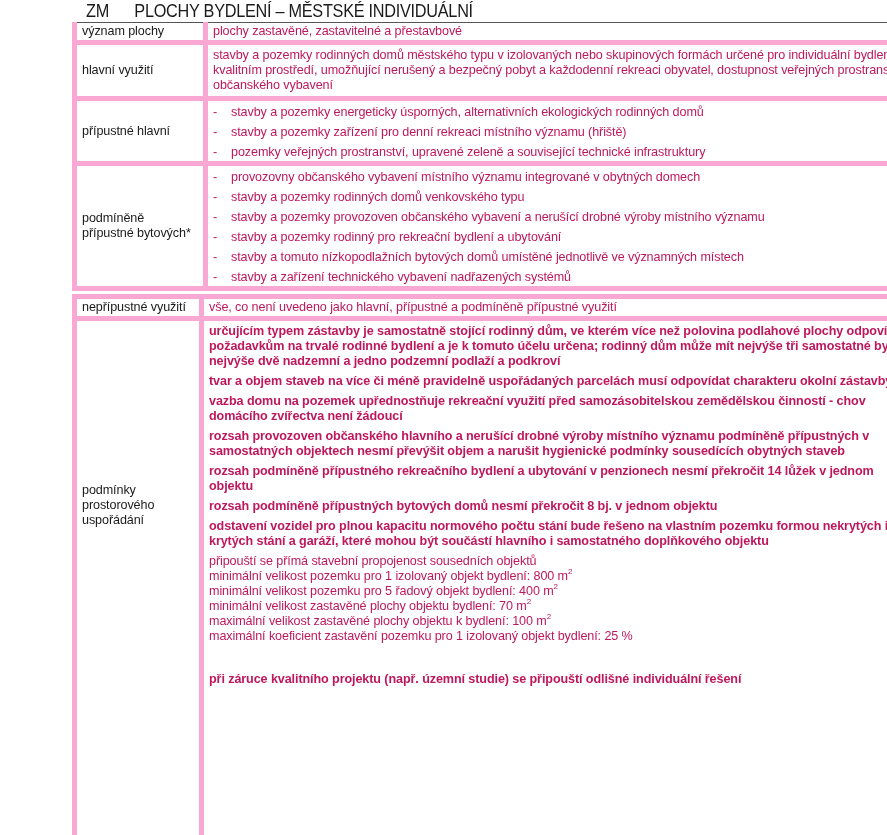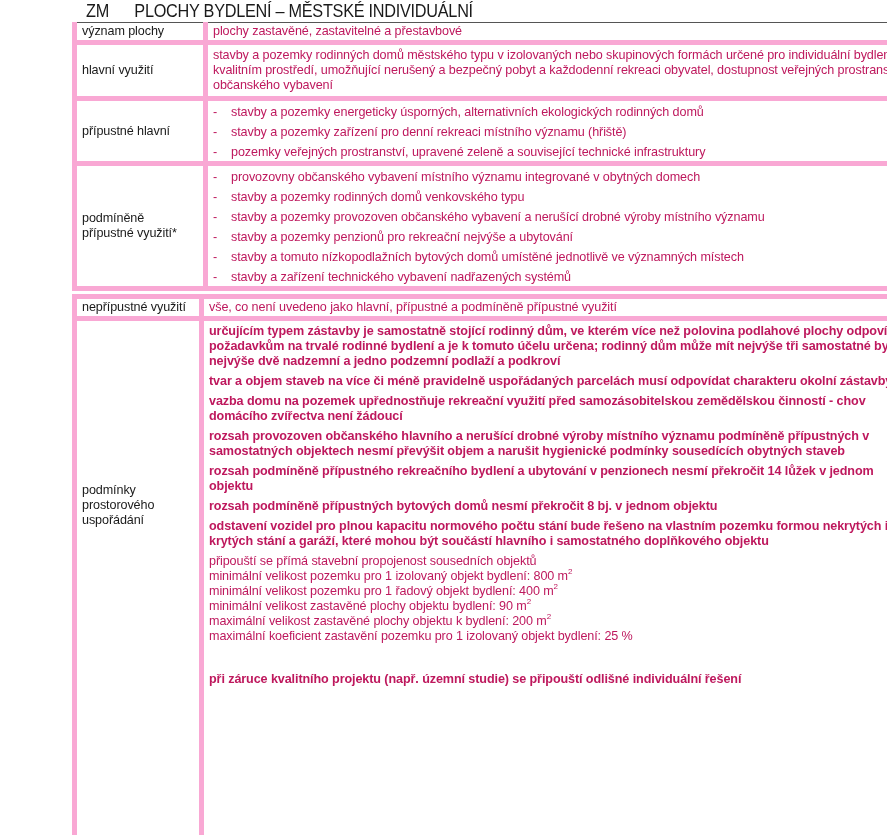--- a/index.html
+++ b/index.html
@@ -62,27 +62,27 @@
     <td class="label">přípustné hlavní</td>
     <td class="content">
       <ul class="bullets">
         <li><span class="dash">-</span><span>stavby a pozemky energeticky úsporných, alternativních ekologických rodinných domů</span></li>
         <li><span class="dash">-</span><span>stavby a pozemky zařízení pro denní rekreaci místního významu (hřiště)</span></li>
         <li style="margin-bottom:0"><span class="dash">-</span><span>pozemky veřejných prostranství, upravené zeleně a související technické infrastruktury</span></li>
       </ul>
     </td>
   </tr>
   <tr>
-    <td class="label">podmíněně přípustné využití*</td>
+    <td class="label">podmíněně přípustné bytových*</td>
     <td class="content">
       <ul class="bullets">
         <li><span class="dash">-</span><span>provozovny občanského vybavení místního významu integrované v obytných domech</span></li>
         <li><span class="dash">-</span><span>stavby a pozemky rodinných domů venkovského typu</span></li>
         <li><span class="dash">-</span><span>stavby a pozemky provozoven občanského vybavení a nerušící drobné výroby místního významu</span></li>
-        <li><span class="dash">-</span><span>stavby a pozemky penzionů pro rekreační nejvýše a ubytování</span></li>
+        <li><span class="dash">-</span><span>stavby a pozemky rodinný pro rekreační bydlení a ubytování</span></li>
         <li><span class="dash">-</span><span>stavby a tomuto nízkopodlažních bytových domů umístěné jednotlivě ve významných místech</span></li>
         <li style="margin-bottom:0"><span class="dash">-</span><span>stavby a zařízení technického vybavení nadřazených systémů</span></li>
       </ul>
     </td>
   </tr>
 </tbody>
   </table>
 
 <table class="t2">
   <tbody>
@@ -95,22 +95,22 @@
     <td class="content">
       <p class="para">určujícím typem zástavby je samostatně stojící rodinný dům, ve kterém více než polovina podlahové plochy odpovídá požadavkům na trvalé rodinné bydlení a je k tomuto účelu určena; rodinný dům může mít nejvýše tři samostatné byty, nejvýše dvě nadzemní a jedno podzemní podlaží a podkroví</p>
       <p class="para">tvar a objem staveb na více či méně pravidelně uspořádaných parcelách musí odpovídat charakteru okolní zástavby</p>
       <p class="para">vazba domu na pozemek upřednostňuje rekreační využití před samozásobitelskou zemědělskou činností - chov domácího zvířectva není žádoucí</p>
       <p class="para">rozsah provozoven občanského hlavního a nerušící drobné výroby místního významu podmíněně přípustných v samostatných objektech nesmí převýšit objem a narušit hygienické podmínky sousedících obytných staveb</p>
       <p class="para">rozsah podmíněně přípustného rekreačního bydlení a ubytování v penzionech nesmí překročit 14 lůžek v jednom objektu</p>
       <p class="para">rozsah podmíněně přípustných bytových domů nesmí překročit 8 bj. v jednom objektu</p>
       <p class="para">odstavení vozidel pro plnou kapacitu normového počtu stání bude řešeno na vlastním pozemku formou nekrytých i krytých stání a garáží, které mohou být součástí hlavního i samostatného doplňkového objektu</p>
       <p class="measure"><span>připouští se přímá stavební propojenost sousedních objektů</span><sup></sup></p>
       <p class="measure"><span>minimální velikost pozemku pro 1 izolovaný objekt bydlení: 800 m</span><sup>2</sup></p>
-      <p class="measure"><span>minimální velikost pozemku pro 1 řadový objekt bydlení: 400 m</span><sup>2</sup></p>
-      <p class="measure"><span>minimální velikost zastavěné plochy objektu bydlení: 90 m</span><sup>2</sup></p>
-      <p class="measure"><span>maximální velikost zastavěné plochy objektu k bydlení: 200 m</span><sup>2</sup></p>
+      <p class="measure"><span>minimální velikost pozemku pro 5 řadový objekt bydlení: 400 m</span><sup>2</sup></p>
+      <p class="measure"><span>minimální velikost zastavěné plochy objektu bydlení: 70 m</span><sup>2</sup></p>
+      <p class="measure"><span>maximální velikost zastavěné plochy objektu k bydlení: 100 m</span><sup>2</sup></p>
       <p class="measure"><span>maximální koeficient zastavění pozemku pro 1 izolovaný objekt bydlení: 25 %</span><sup></sup></p>
       <div class="gap"></div>
       <p class="para">při záruce kvalitního projektu (např. územní studie) se připouští odlišné individuální řešení</p>
     </td>
   </tr>
 </tbody>
   </table>
 
 </body></html>

